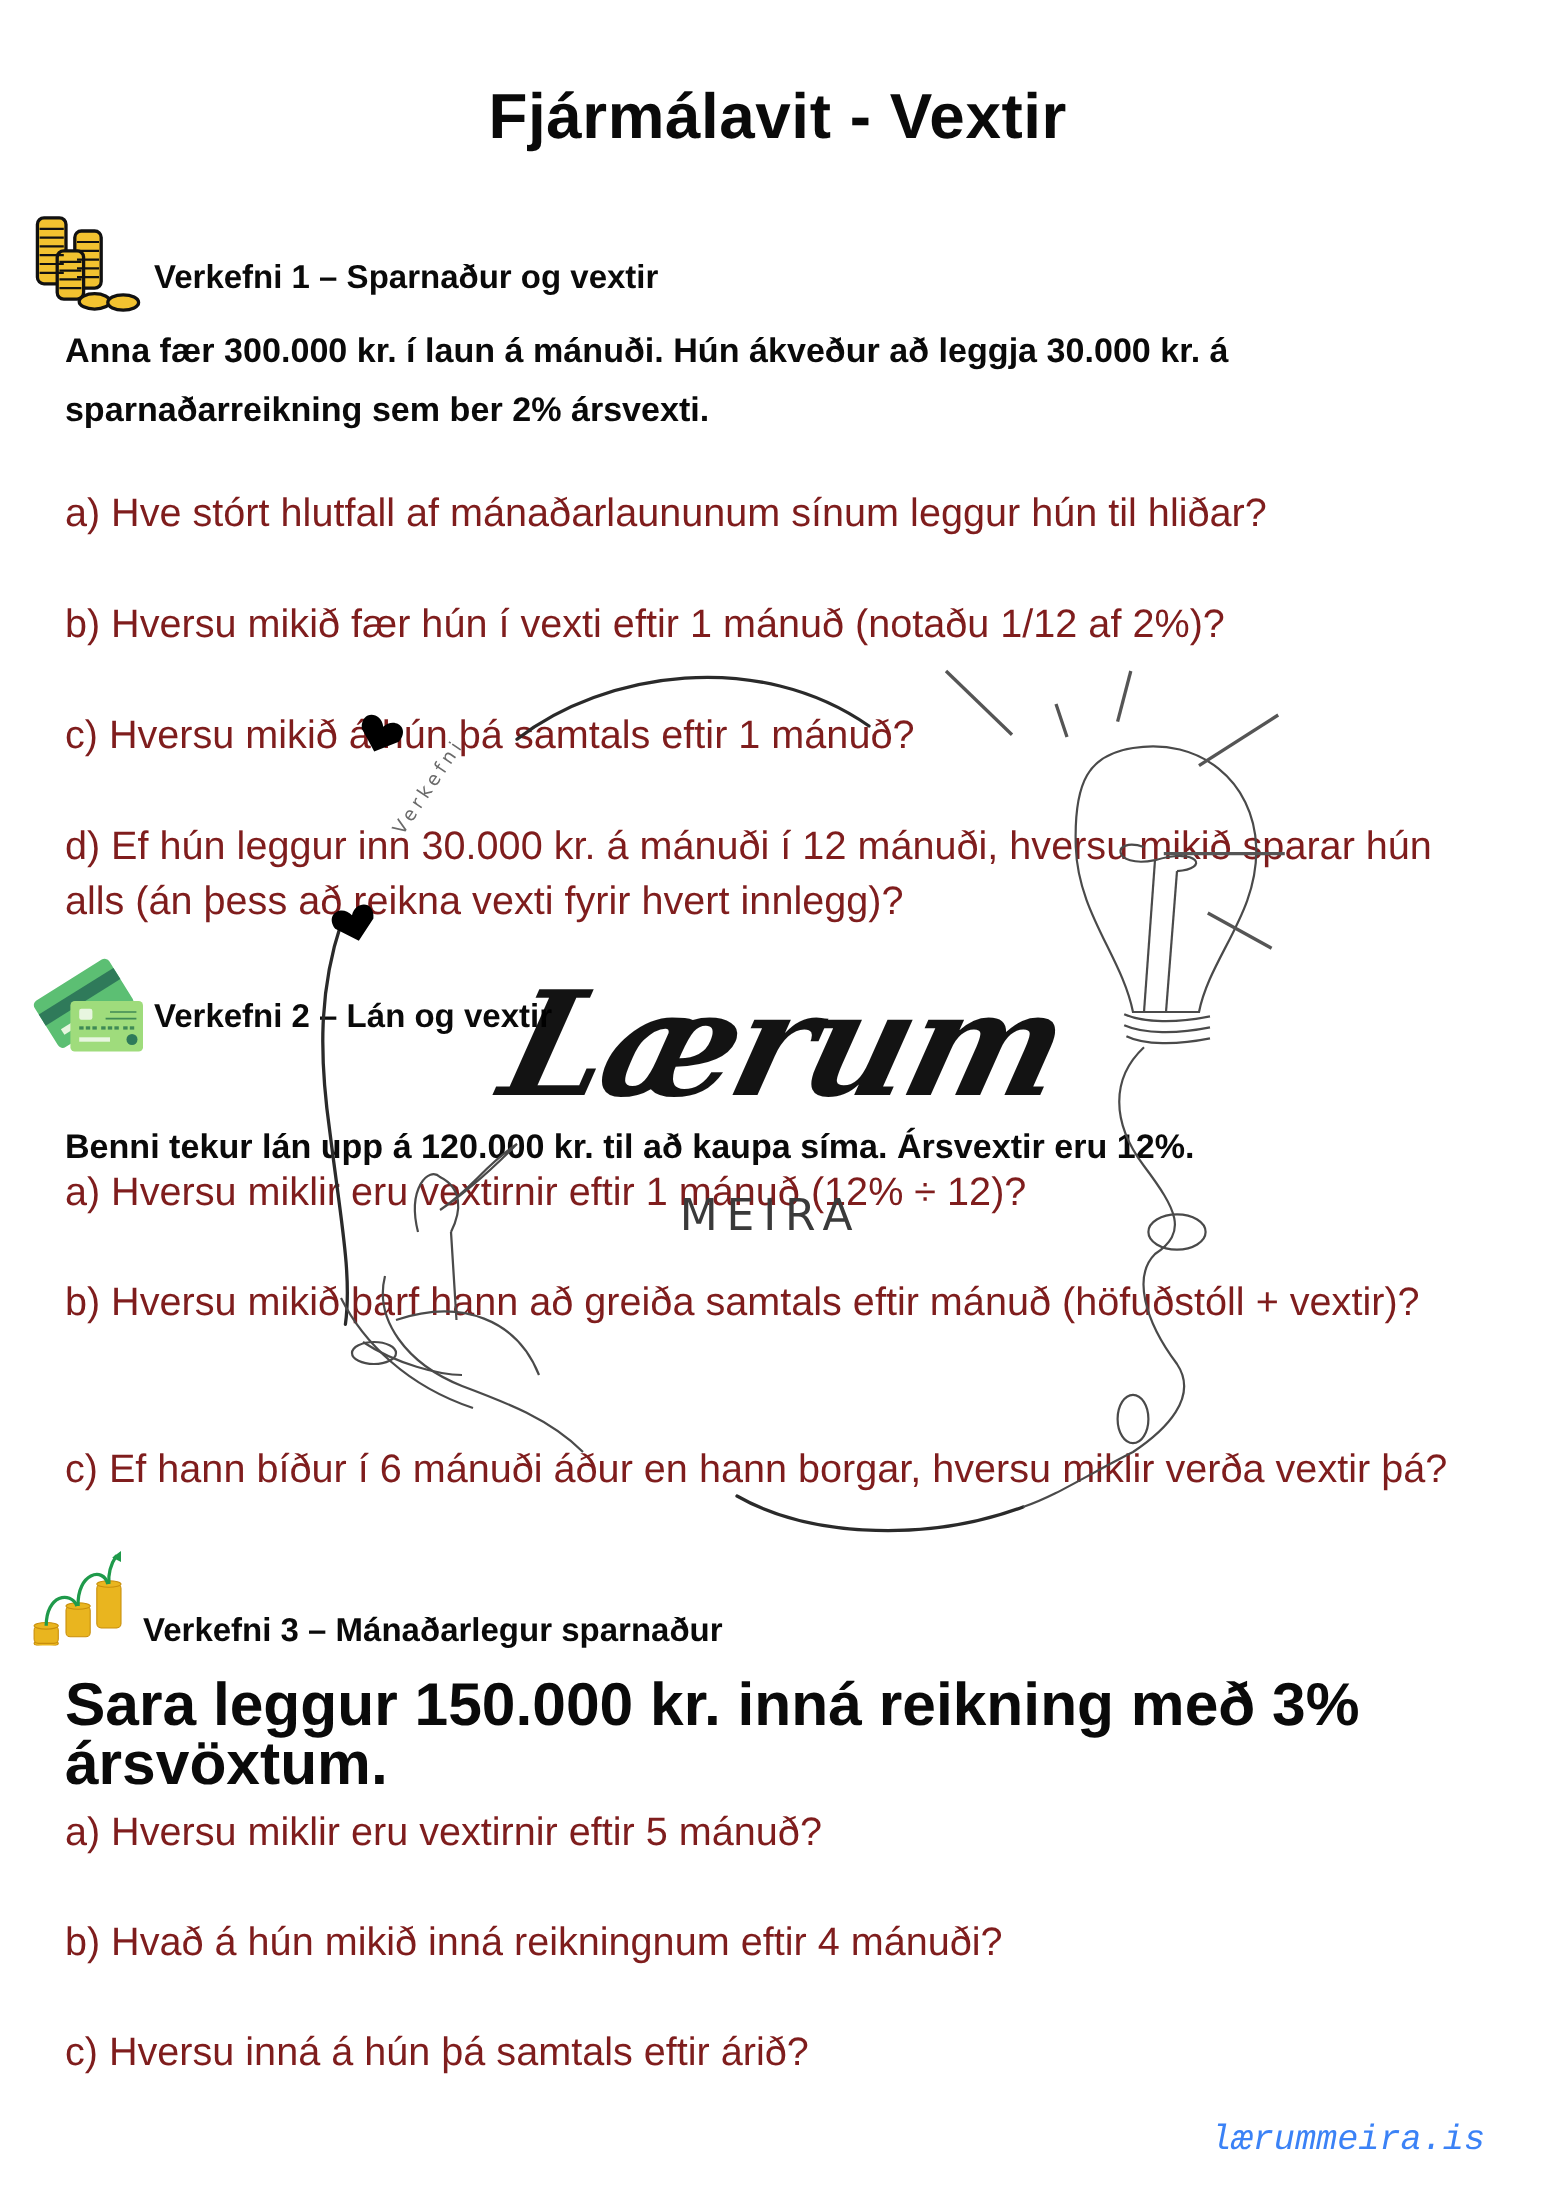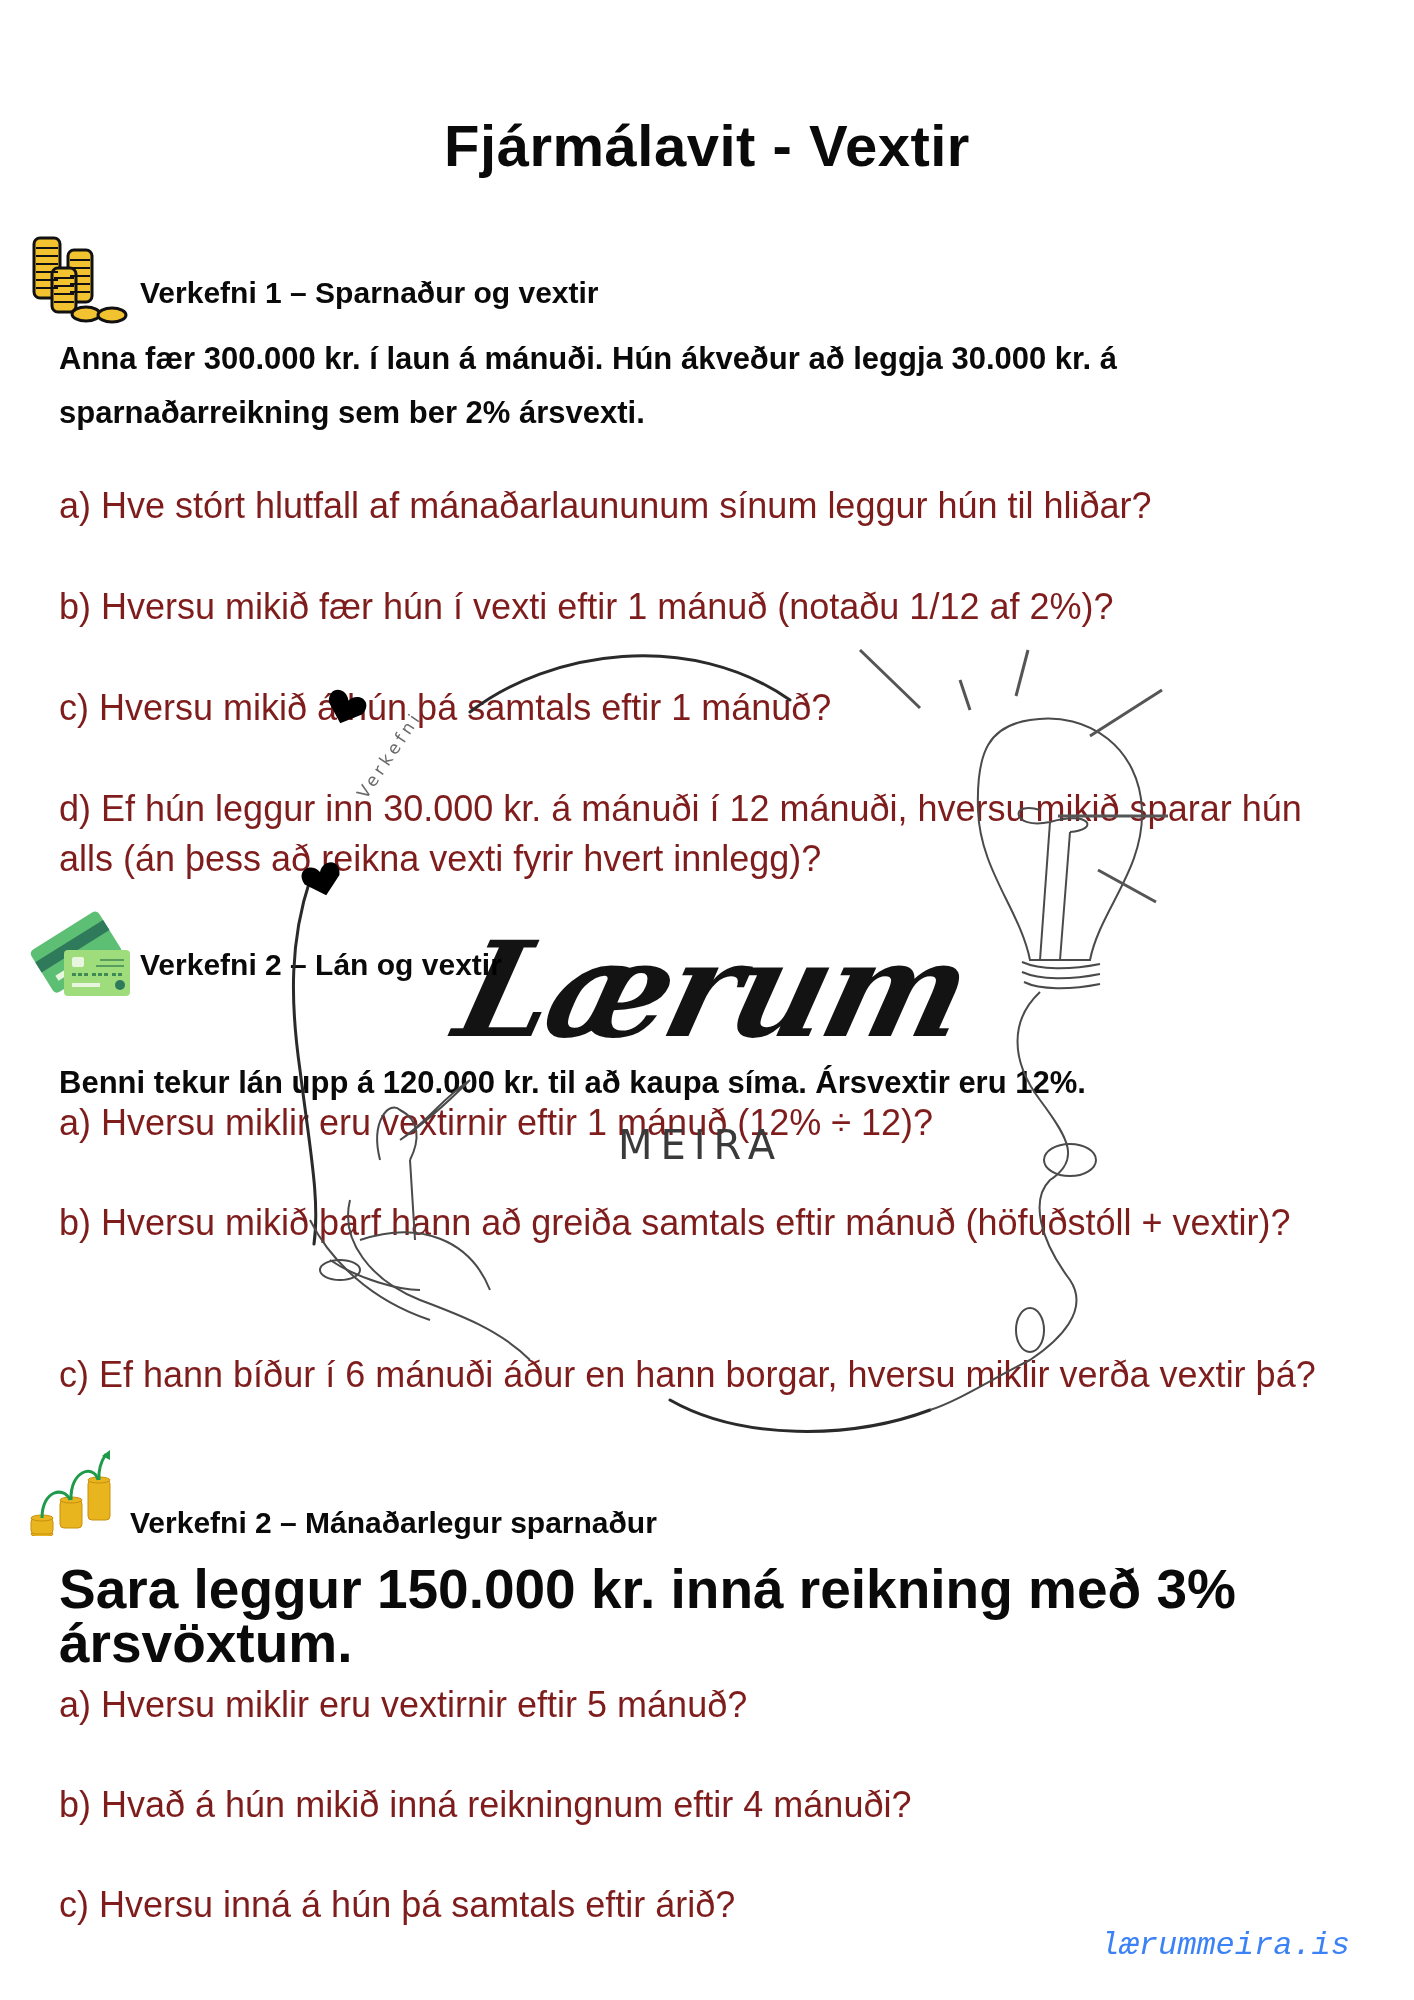--- a/index.html
+++ b/index.html
@@ -11,21 +11,20 @@
       width: 1414px;
       height: 2000px;
       position: relative;
       overflow: hidden;
       font-family: "Liberation Sans", "DejaVu Sans", sans-serif;
       color: #111111;
     }
     .page {
       position: absolute;
       inset: 0;
-      margin-top: 40px;
     }
     .title {
       position: absolute;
       top: 72px;
       left: 0;
       width: 1414px;
       text-align: center;
       font-size: 58px;
       font-weight: bold;
       letter-spacing: 0.5px;
@@ -199,21 +198,21 @@
         <rect x="60" y="30" width="22" height="40" rx="4"></rect>
         <ellipse cx="71" cy="30" rx="11" ry="3"></ellipse>
       </g>
       <g fill="none" stroke="#1f9a4b" stroke-width="3">
         <path d="M14 68 C14 40 36 36 42 50"></path>
         <path d="M43 50 C42 20 66 14 70 30"></path>
         <path d="M71 30 C70 18 74 10 78 4"></path>
       </g>
       <polygon points="74,6 82,0 82,10" fill="#1f9a4b"></polygon>
     </svg>
-    <h2 class="task-heading" style="left:130px; top:1466px;">Verkefni 2 – Mánaðarlegur sparnaður</h2>
+    <h2 class="task-heading" style="left:130px; top:1466px;">Verkefni 3 – Mánaðarlegur sparnaður</h2>
     <p class="intro large" style="top:1522px;">Sara leggur 150.000 kr. inná reikning með 3% ársvöxtum.</p>
 
     <p class="question" style="top:1640px;">a) Hversu miklir eru vextirnir eftir 5 mánuð?</p>
     <p class="question" style="top:1740px;">b) Hvað á hún mikið inná reikningnum eftir 4 mánuði?</p>
     <p class="question" style="top:1840px;">c) Hversu inná á hún þá samtals eftir árið?</p>
   </div>
 
   <svg class="watermark" viewBox="0 0 1100 820" width="1100" height="820">
 
     <g fill="none" stroke="#2a2a2a" stroke-width="3" stroke-linecap="round">

